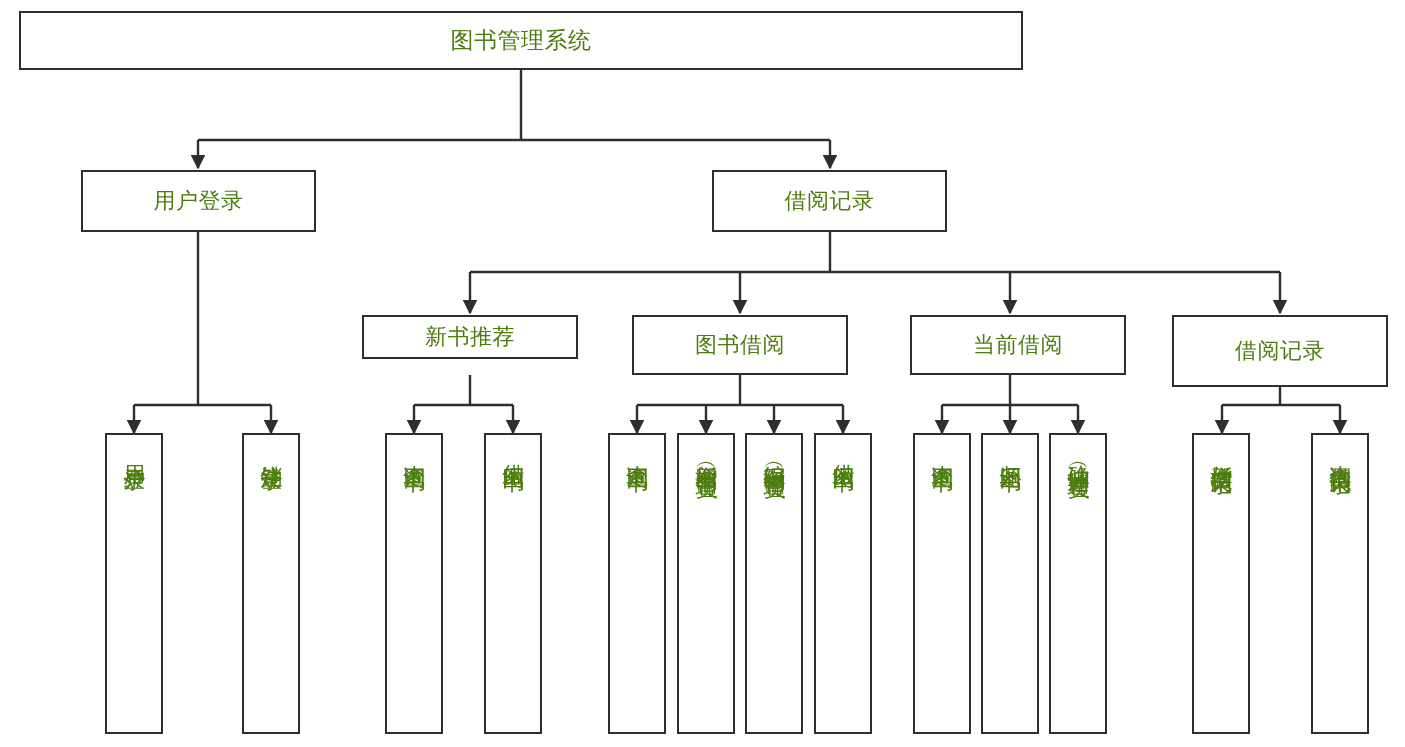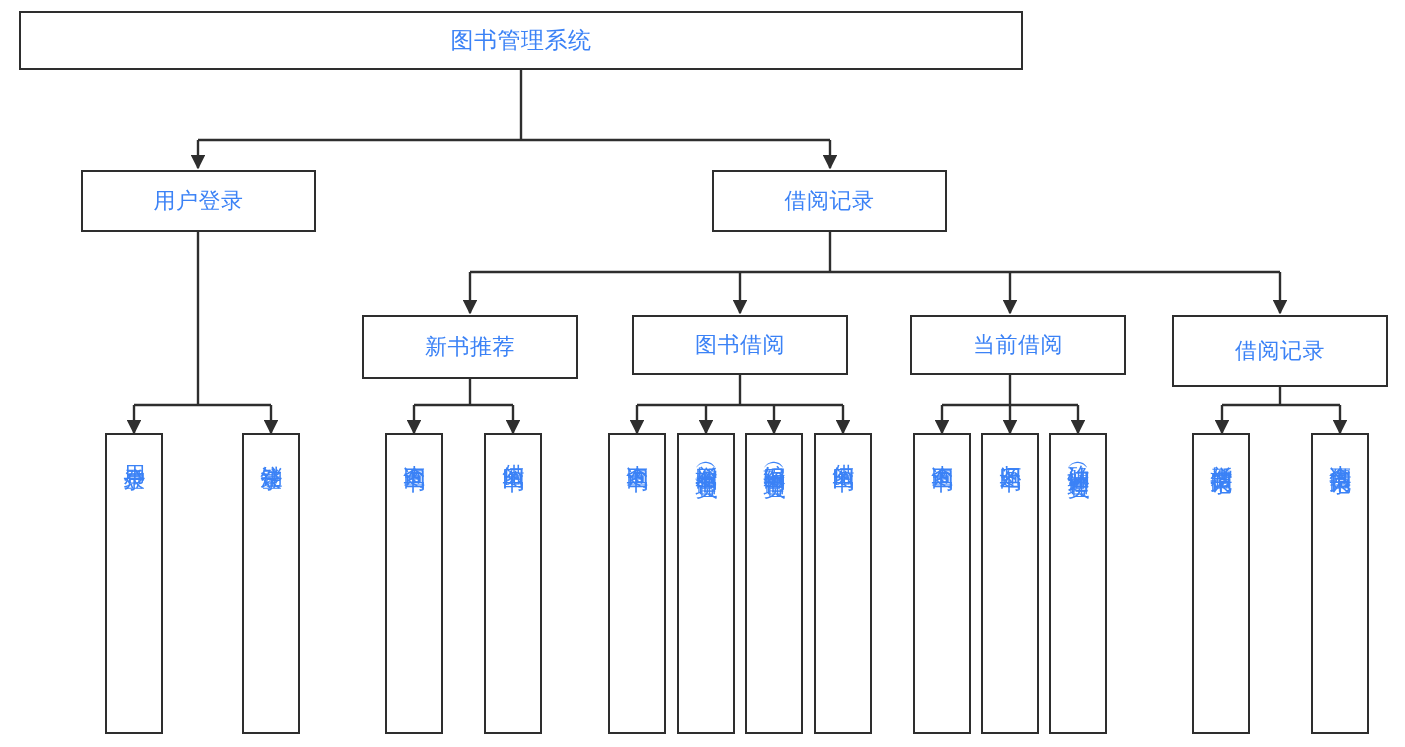--- a/index.html
+++ b/index.html
@@ -27,21 +27,21 @@
     pointer-events: none;
   }
   .node {
     position: absolute;
     box-sizing: border-box;
     background: #ffffff;
     border: 2px solid #2e2e2e;
     display: flex;
     align-items: center;
     justify-content: center;
-    color: #3b82f6;
+    color: #4d7c0f;
     z-index: 2;
   }
   .node .label {
     display: block;
     text-align: center;
     line-height: 1.22;
     white-space: nowrap;
   }
   
   .node.horiz .label {
@@ -138,21 +138,21 @@
   </div>
 
   <div class="node horiz" style="left:81px; top:170px; width:235px; height:62px;">
     <span class="label">用户登录</span>
   </div>
 
   <div class="node horiz" style="left:712px; top:170px; width:235px; height:62px;">
     <span class="label">借阅记录</span>
   </div>
 
-  <div class="node horiz" style="left:362px; top:315px; width:216px; height:64px;">
+  <div class="node horiz" style="left:362px; top:315px; width:216px; height:44px;">
     <span class="label">新书推荐</span>
   </div>
 
   <div class="node horiz" style="left:632px; top:315px; width:216px; height:60px;">
     <span class="label">图书借阅</span>
   </div>
 
   <div class="node horiz" style="left:902px; top:315px; width:216px; height:60px;margin-left:8px;">
     <span class="label">当前借阅</span>
   </div>

